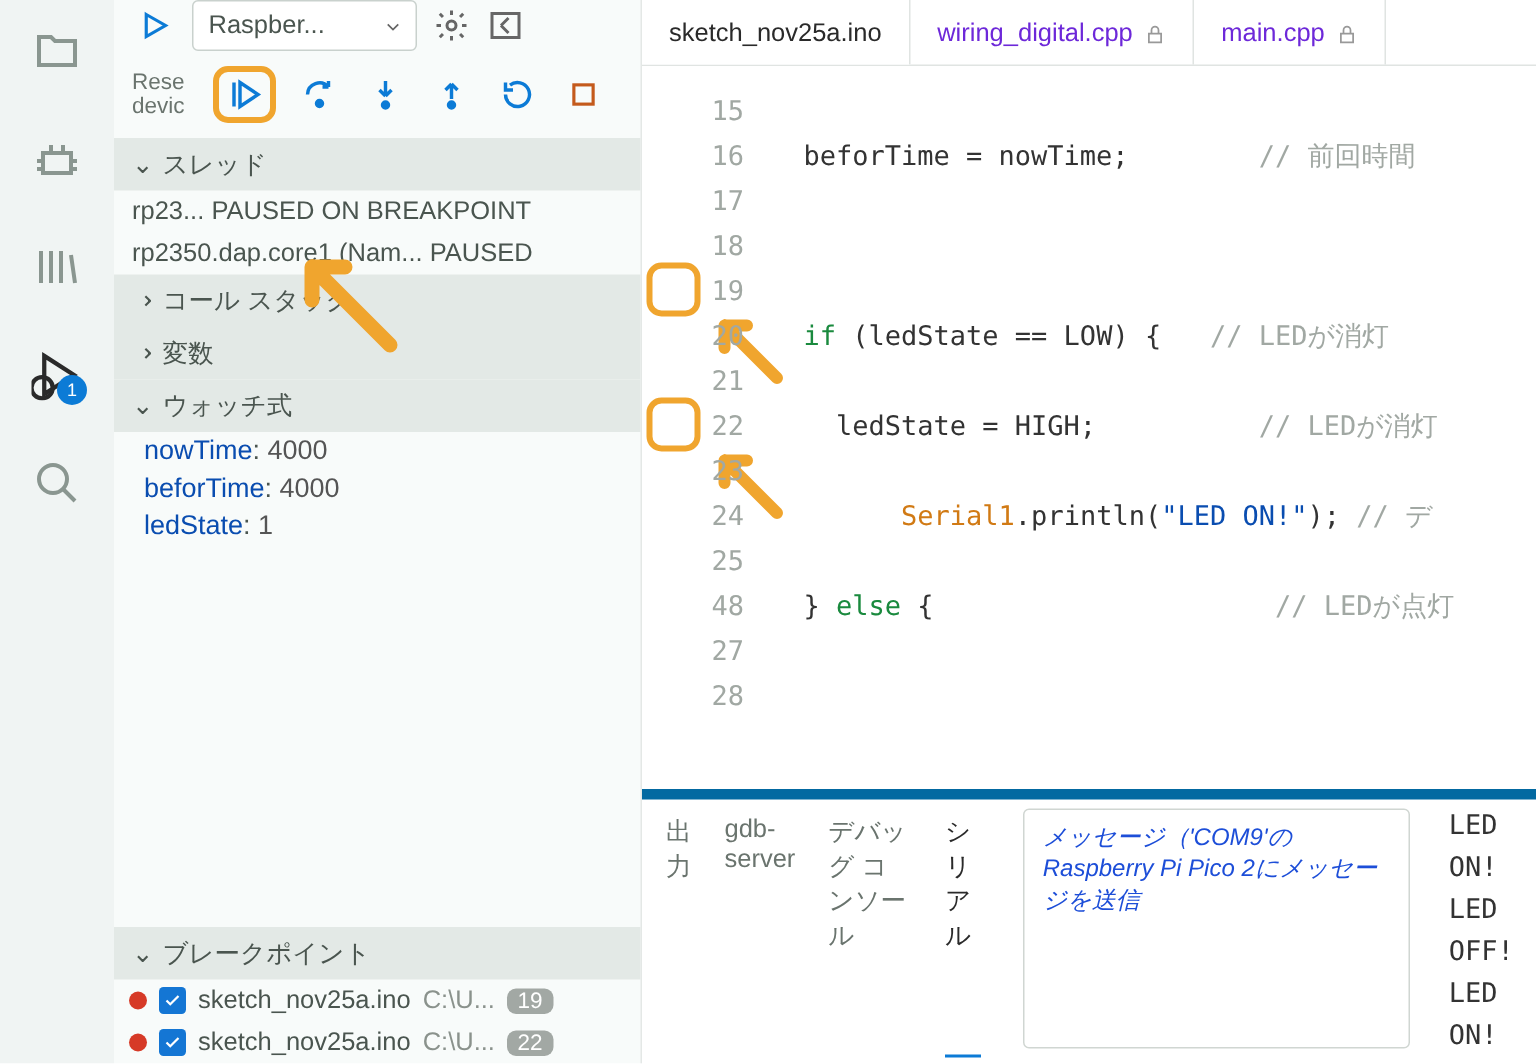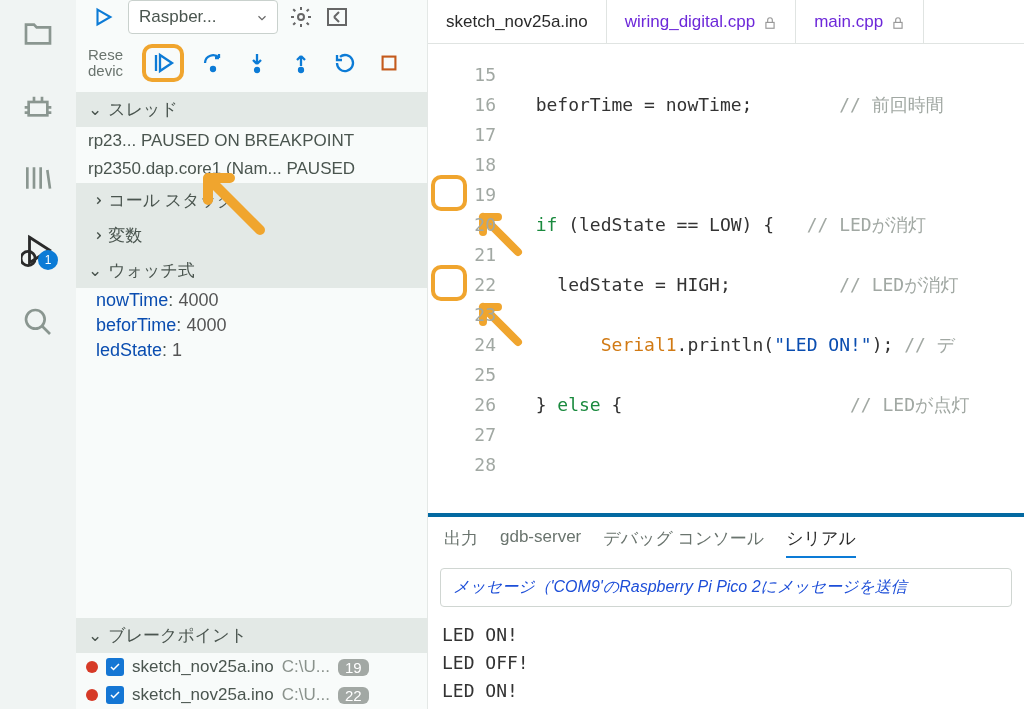--- a/index.html
+++ b/index.html
@@ -56,21 +56,21 @@
   .arrow-ann { position:absolute; width:60px; height:60px; }
   .arrow-ann path { fill:#f0a52e; }
 
   .code-body { padding-top:16px; line-height:30px; white-space:pre; }
   .kw { color:#1a8a3e; }
   .fn { color:#d17a14; }
   .str { color:#0a4db0; }
   .cmt { color:#a1a8a3; }
   .cur-line-bg { position:absolute; left:0; right:0; height:30px; background:#e8eceb; z-index:-1; }
 
-  .panel { border-top:4px solid #0369a1; display:flex; flex-direction:column; }
+  .panel { border-top:7px solid #0369a1; display:flex; flex-direction:row; }
   .panel-tabs { display:flex; gap:22px; padding: 10px 16px 4px; font-size:17px; color:#6a746e; }
   .ptab.active { color:#2a2a2a; border-bottom:2px solid #0c7bd6; padding-bottom:6px; }
   .msg-input { margin:6px 12px 10px; border:1px solid #d0d6d2; border-radius:4px; padding:8px 12px; font-size:16px; color:#1d4ed8; font-style:italic; }
   .serial-out { padding: 4px 14px 4px; font-family: Consolas, monospace; font-size:18px; line-height:28px; }
 </style>
 </head>
 <body>
 
 <div class="activity-bar">
   <div class="activity-item">
@@ -267,21 +267,21 @@
       <div class="ln">16</div>
       <div class="ln">17</div>
       <div class="ln">18</div>
       <div class="ln">19</div>
       <div class="ln">20</div>
       <div class="ln">21</div>
       <div class="ln">22</div>
       <div class="ln">23</div>
       <div class="ln">24</div>
       <div class="ln">25</div>
-      <div class="ln">26</div>
+      <div class="ln">48</div>
       <div class="ln">27</div>
       <div class="ln">28</div>
     </div>
     <div class="code-body">
 <div><span>  beforTime = nowTime;</span>        <span class="cmt">// 前回時間</span></div>
 <div> </div>
 <div><span class="kw">  if</span><span> (ledState == LOW) {</span>   <span class="cmt">// LEDが消灯</span></div>
 <div><span>    ledState = HIGH;</span>          <span class="cmt">// LEDが消灯</span></div>
 <div>    <span class="fn">    Serial1</span><span>.println</span><span>(</span><span class="str">"LED ON!"</span><span>);</span> <span class="cmt">// デ</span></div>
 <div><span>  } </span><span class="kw">else</span><span> {</span>                     <span class="cmt">// LEDが点灯</span></div>

